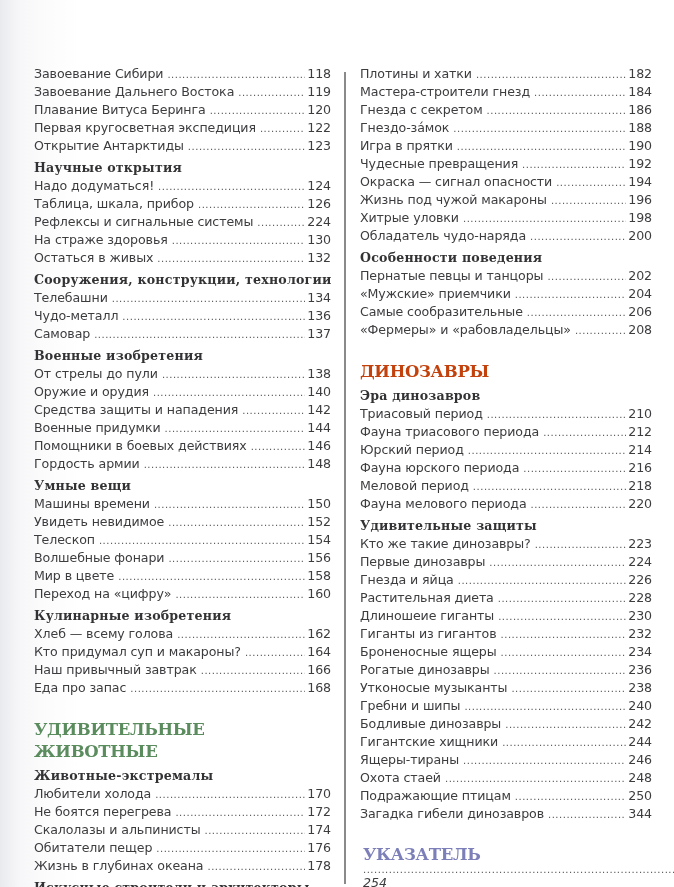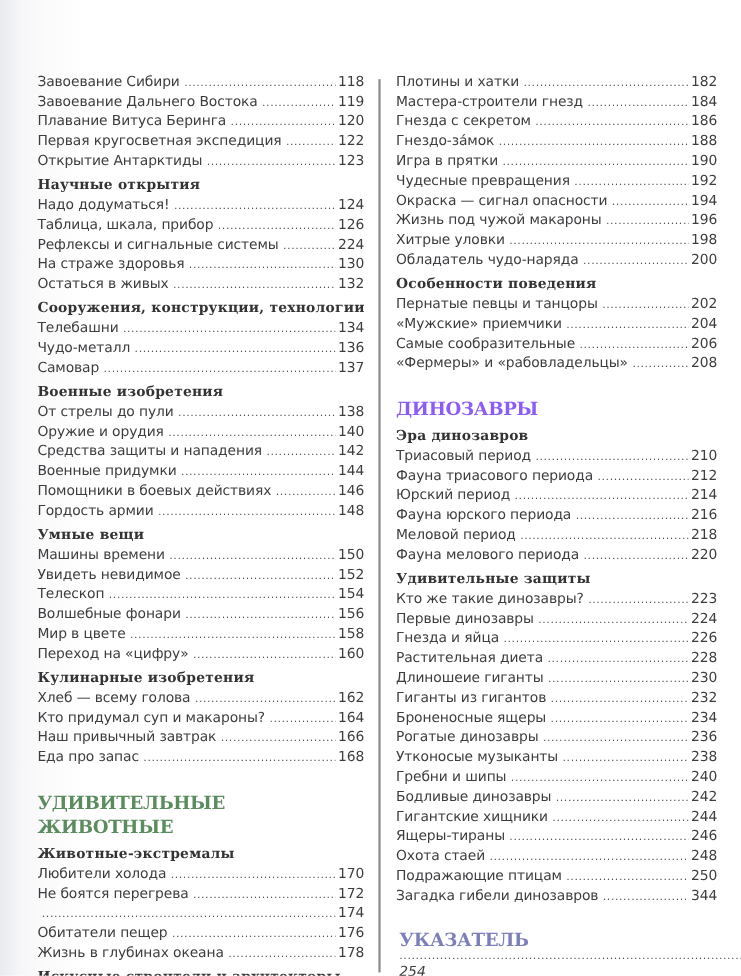--- a/index.html
+++ b/index.html
@@ -38,21 +38,21 @@
     font-size: 12.6px; line-height: 18px; height: 18px;
     color: #333335; margin-top: 4px; letter-spacing: 0.2px;
     white-space: nowrap;
   }
   .section {
     font-family: "DejaVu Serif", serif; font-weight: bold;
     font-size: 16.5px; line-height: 22px; letter-spacing: -0.3px;
     margin-top: 22px; margin-bottom: 1px;
   }
   .section.green { color: #5b8c5e; }
-  .section.pink { color: #8b5cf6; }
+  .section.pink { color: #c2410c; }
   .index-row {
     display: flex; align-items: baseline; margin-top: 22px;
     white-space: nowrap;
     flex-direction: column;
   }
   .index-row .t {
     font-family: "DejaVu Serif", serif; font-weight: bold;
     font-size: 16.5px; color: #7d80b8; letter-spacing: -0.3px;
   }
   .index-row .dots {
@@ -243,20 +243,21 @@
             <span class="t">Любители холода</span>
             <span class="dots"></span>
             <span class="p">170</span>
           </div>
           <div class="entry">
             <span class="t">Не боятся перегрева</span>
             <span class="dots"></span>
             <span class="p">172</span>
           </div>
           <div class="entry">
+            <span class="t">Скалолазы и альпинисты</span>
             <span class="dots"></span>
             <span class="p">174</span>
           </div>
           <div class="entry">
             <span class="t">Обитатели пещер</span>
             <span class="dots"></span>
             <span class="p">176</span>
           </div>
           <div class="entry">
             <span class="t">Жизнь в глубинах океана</span>

